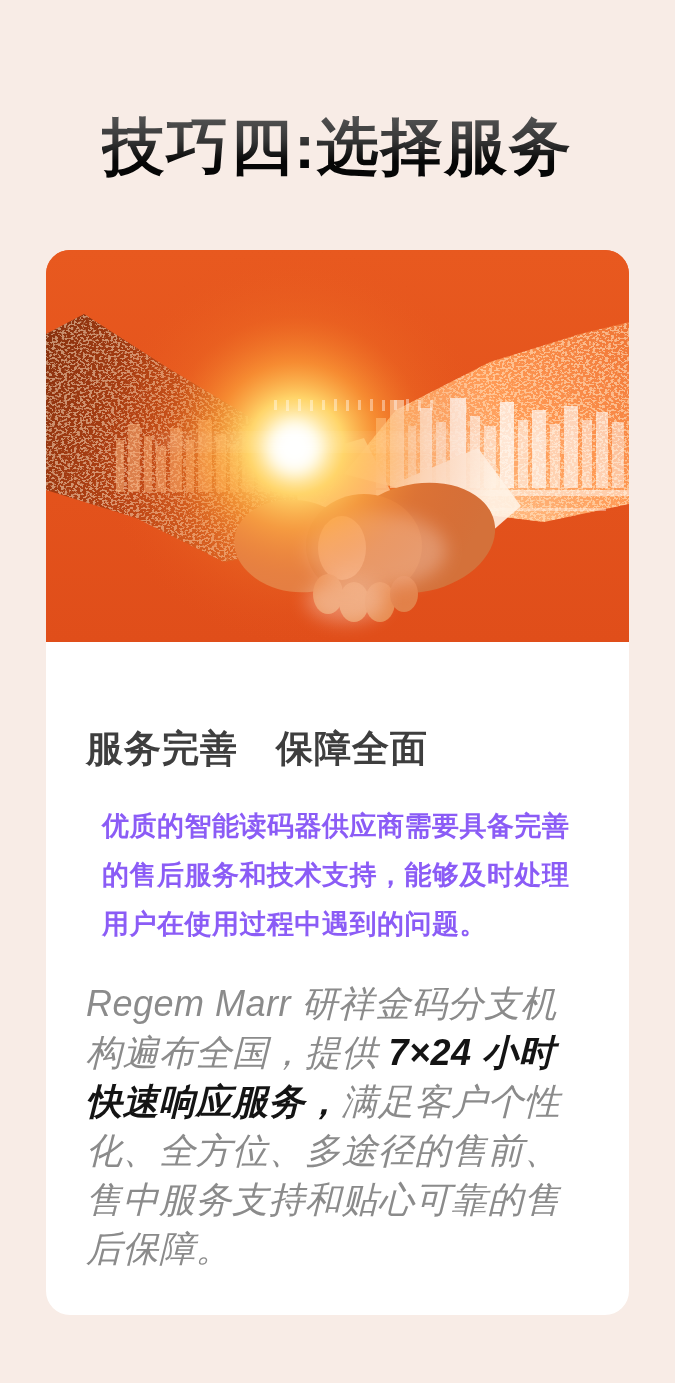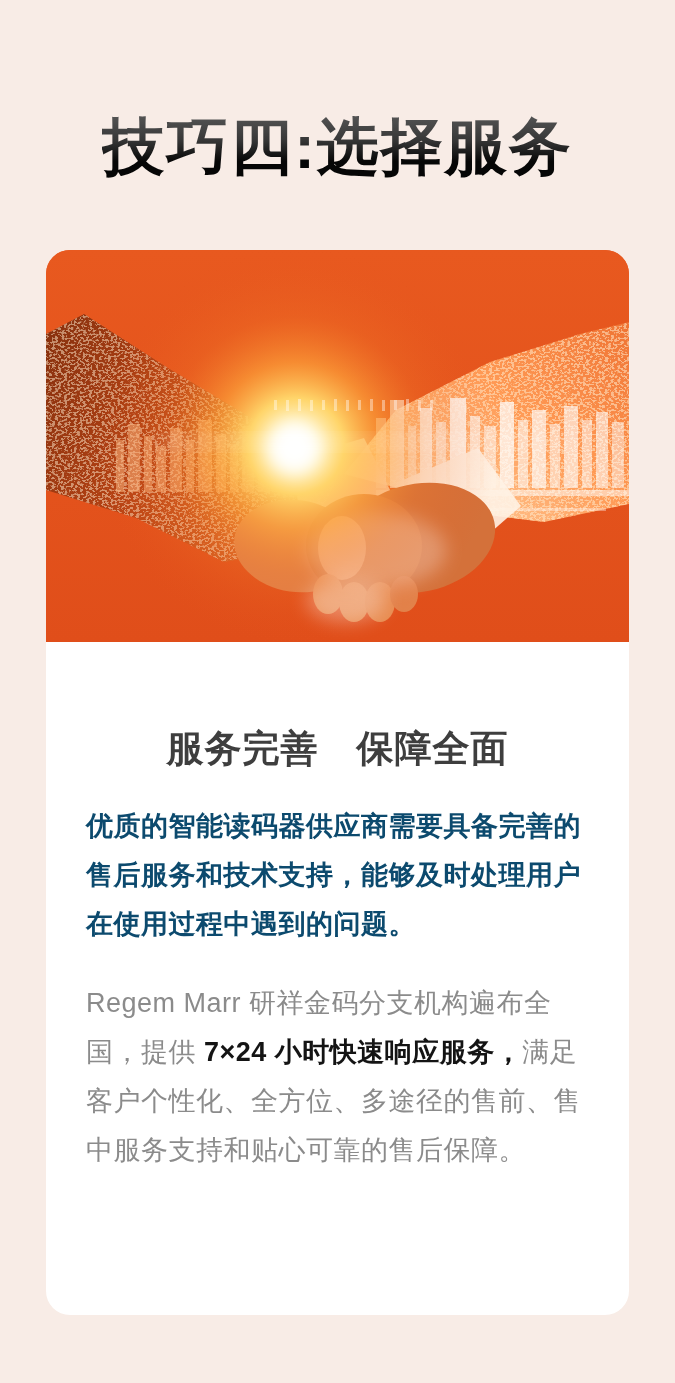--- a/index.html
+++ b/index.html
@@ -46,37 +46,37 @@
   }
   .hero svg { display: block; width: 100%; height: 100%; }
   .card-body { padding: 84px 40px 0; }
   .card-heading {
     margin: 0;
     font-size: 37px;
     line-height: 46px;
     font-weight: 800;
     color: #3e3e3e;
     letter-spacing: 1px;
-    text-align: center;
   }
   .highlight-para {
-    margin: 30px 0 0;
+    margin: 30px 16px 0;
     font-size: 27px;
     line-height: 49px;
     font-weight: 700;
-    color: #0c4a6e;
+    color: #8b5cf6;
     letter-spacing: 0.5px;
   }
   .body-para {
     margin: 30px 0 0;
-    font-size: 27px;
+    font-size: 36px;
     line-height: 49px;
     font-weight: 400;
     color: #8b8b8b;
     letter-spacing: 0.5px;
+    font-style: italic;
   }
   .body-para strong { color: #141414; font-weight: 700; }
 </style>
 </head>
 <body>
 
 <main>
 
   <h1 class="page-title"><span class="grad">技巧四:选择服务</span></h1>
 

